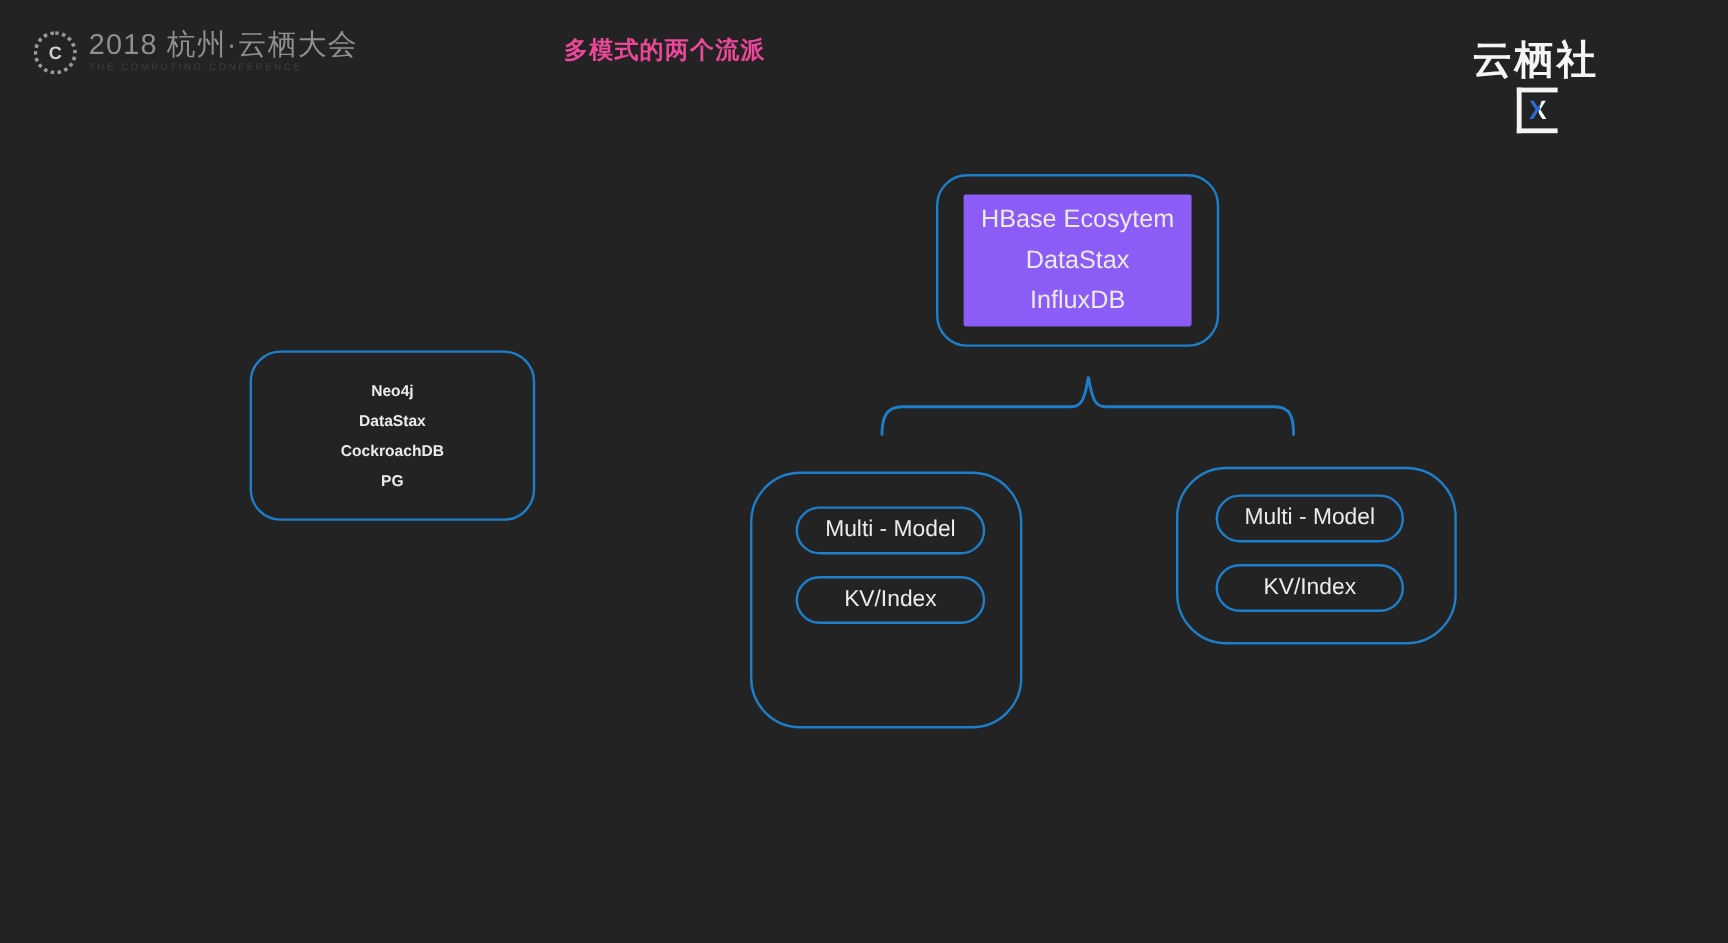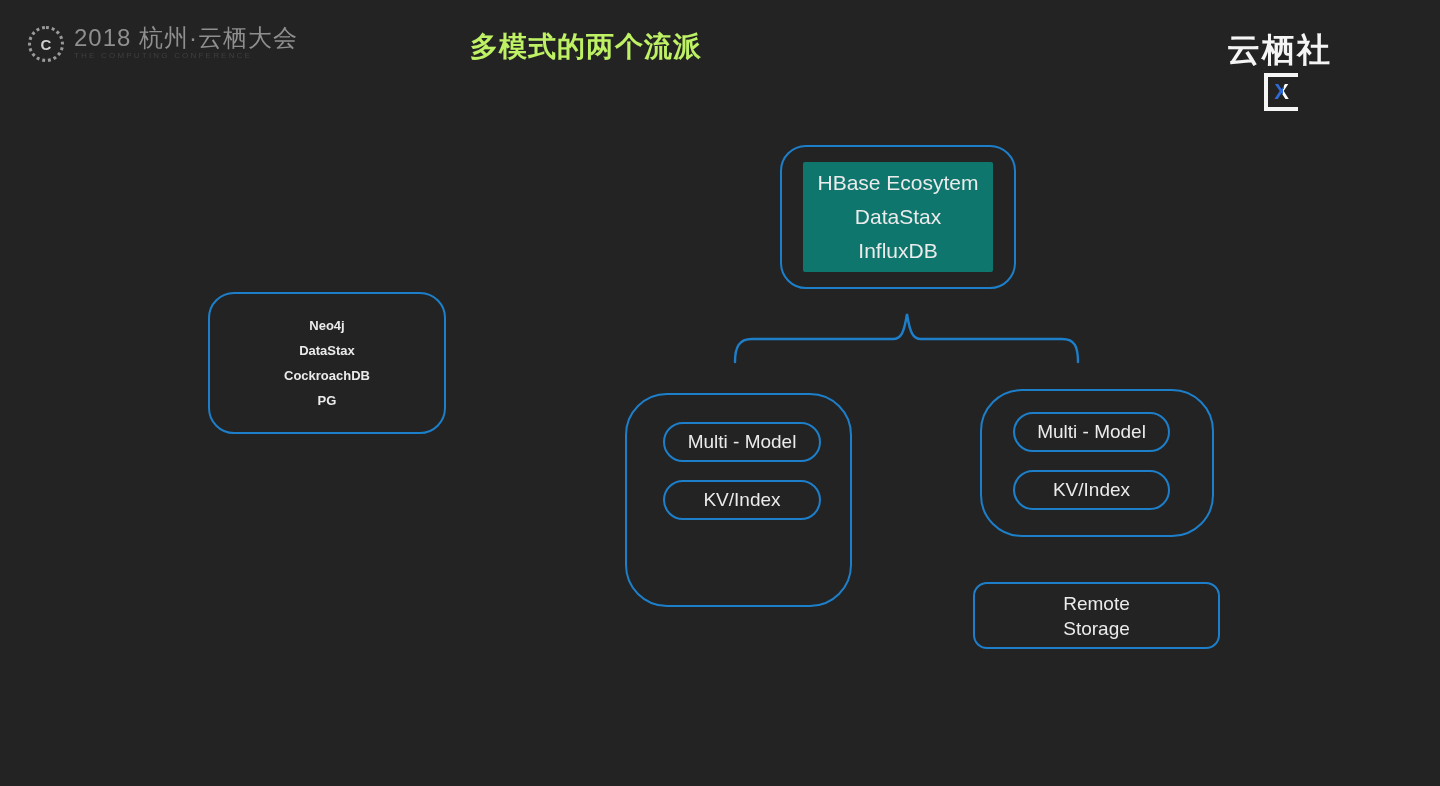--- a/index.html
+++ b/index.html
@@ -18,39 +18,39 @@
   .conf-sub{color:#3f3f3f;font-size:8px;letter-spacing:2.2px;margin-top:3px;}
 
   .hdr-ali{position:absolute;left:224px;top:28px;display:flex;align-items:center;gap:6px;}
   .ali-mark{width:42px;height:34px;}
   .ali-brand{color:#d2d2d2;font-size:18px;line-height:18px;}
   .ali-brand b{color:#dedede;}
   .ali-brand span{font-weight:400;color:#b9b9b9;}
   .ali-cn{color:#5a5a5a;font-size:10.5px;letter-spacing:1px;margin-top:3px;}
 
   .slide-title{position:absolute;left:470px;top:28px;margin:0;
-    color:#bef264;font-size:28px;font-weight:bold;letter-spacing:1px;}
+    color:#ec4899;font-size:20px;font-weight:bold;letter-spacing:1px;}
 
   .hdr-comm{position:absolute;right:108px;top:28px;display:flex;align-items:center;
     color:#f5f5f5;font-size:33px;font-weight:bold;letter-spacing:2px;flex-direction:column;}
   .qu-box{display:inline-flex;align-items:center;justify-content:center;
     width:30px;height:30px;margin-left:2px;
     border-top:4px solid #f5f5f5;border-left:4px solid #f5f5f5;border-bottom:4px solid #f5f5f5;}
   .qu-x{font-size:22px;font-weight:bold;line-height:1;
     background:linear-gradient(100deg,#2f6bd8 52%,#ffffff 52%);
     -webkit-background-clip:text;background-clip:text;color:transparent;}
 
   
   .dbox{position:absolute;border:2px solid var(--accent);border-radius:26px;
     color:var(--text);display:flex;flex-direction:column;align-items:center;
     justify-content:center;text-align:center;}
   .dbox .line{font-size:21px;line-height:34px;}
 
   .top-box{left:780px;top:145px;width:232px;height:140px;}
-  .top-box .inner{background:#0f766e;padding:4px 14px;border-radius:2px;}
+  .top-box .inner{background:#8b5cf6;padding:4px 14px;border-radius:2px;}
 
   .left-box{left:208px;top:292px;width:234px;height:138px;}
   .left-box .line{line-height:25px;font-size:13px;font-weight:bold;}
 
   .group{border-radius:42px;border:2px solid var(--accent);position:absolute;}
   .group-left{left:625px;top:393px;width:223px;height:210px;}
   .group-right{left:980px;top:389px;width:230px;height:144px;}
 
   .chip{position:absolute;border:2px solid var(--accent);border-radius:20px;
     color:var(--text);font-size:19px;display:flex;align-items:center;
@@ -108,18 +108,14 @@
   </svg>
 
   <div class="group group-left"></div>
   <div class="chip gl-chip1">Multi - Model</div>
   <div class="chip gl-chip2">KV/Index</div>
 
   <div class="group group-right"></div>
   <div class="chip gr-chip1">Multi - Model</div>
   <div class="chip gr-chip2">KV/Index</div>
 
-  <div class="dbox remote">
-    <div class="line">Remote</div>
-    <div class="line">Storage</div>
-  </div>
 
 </div>
 
 </body></html>

